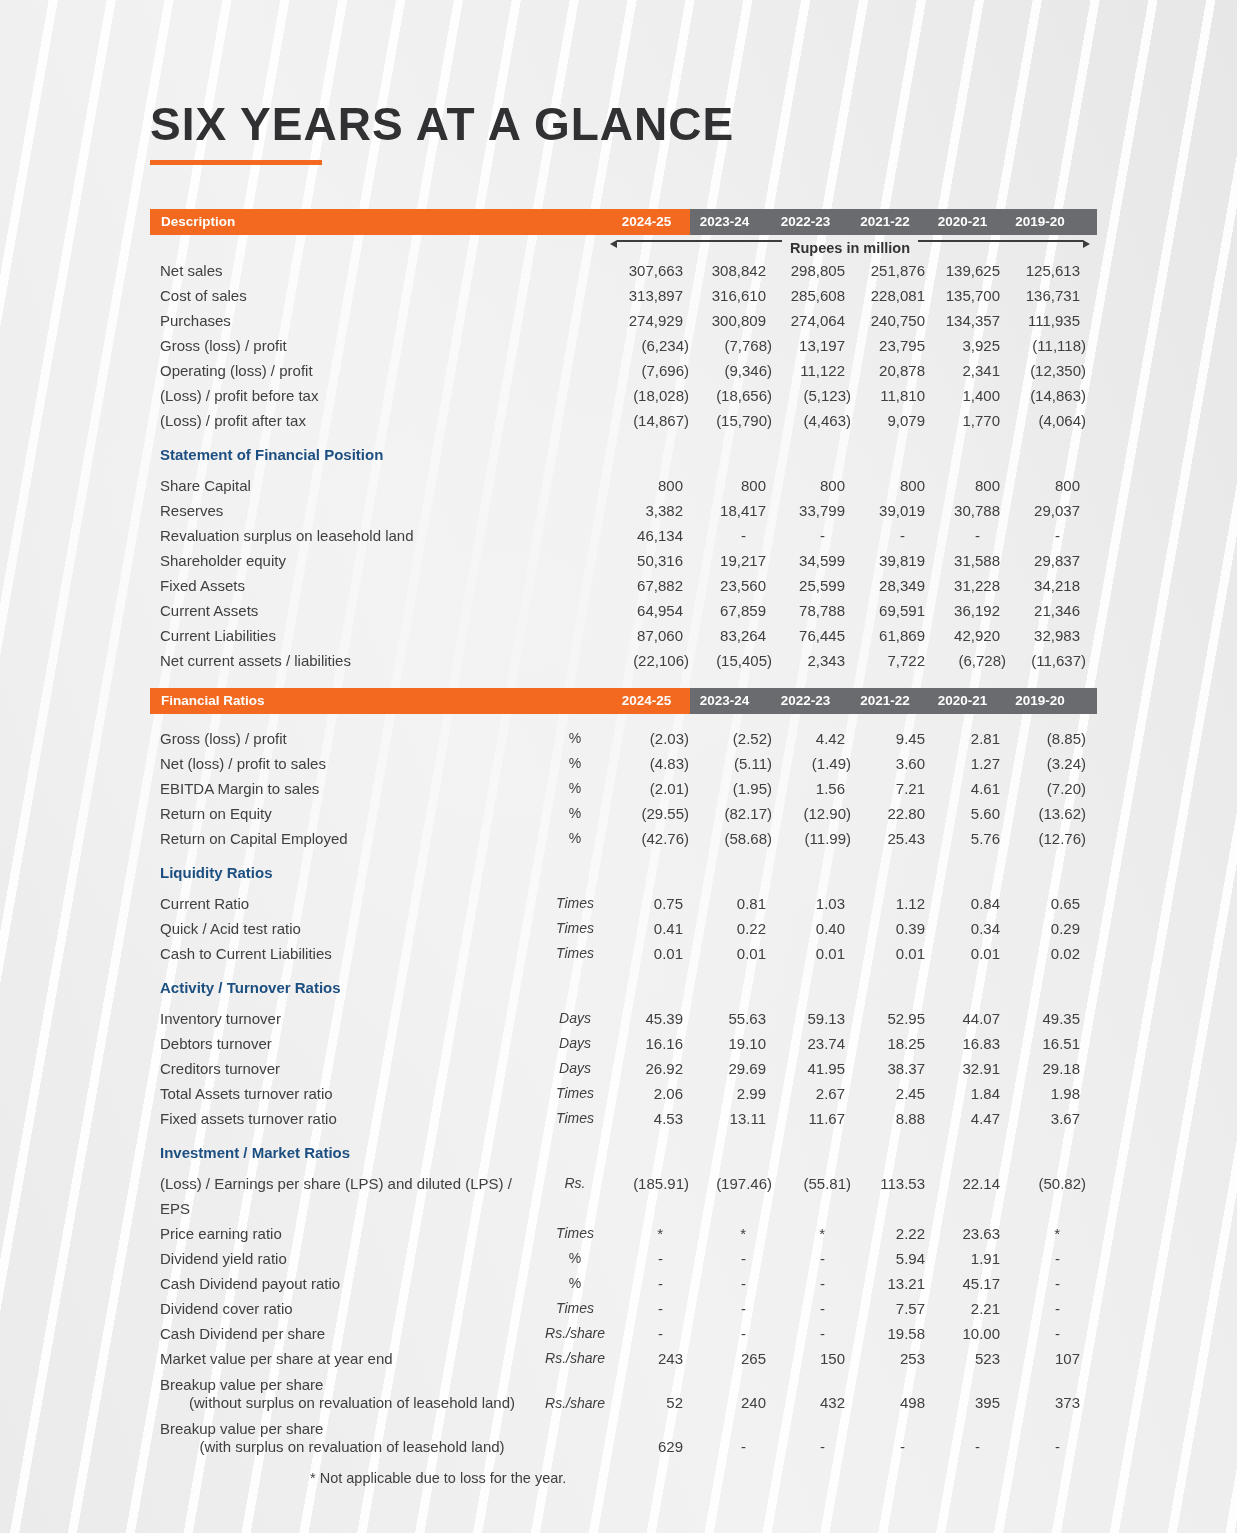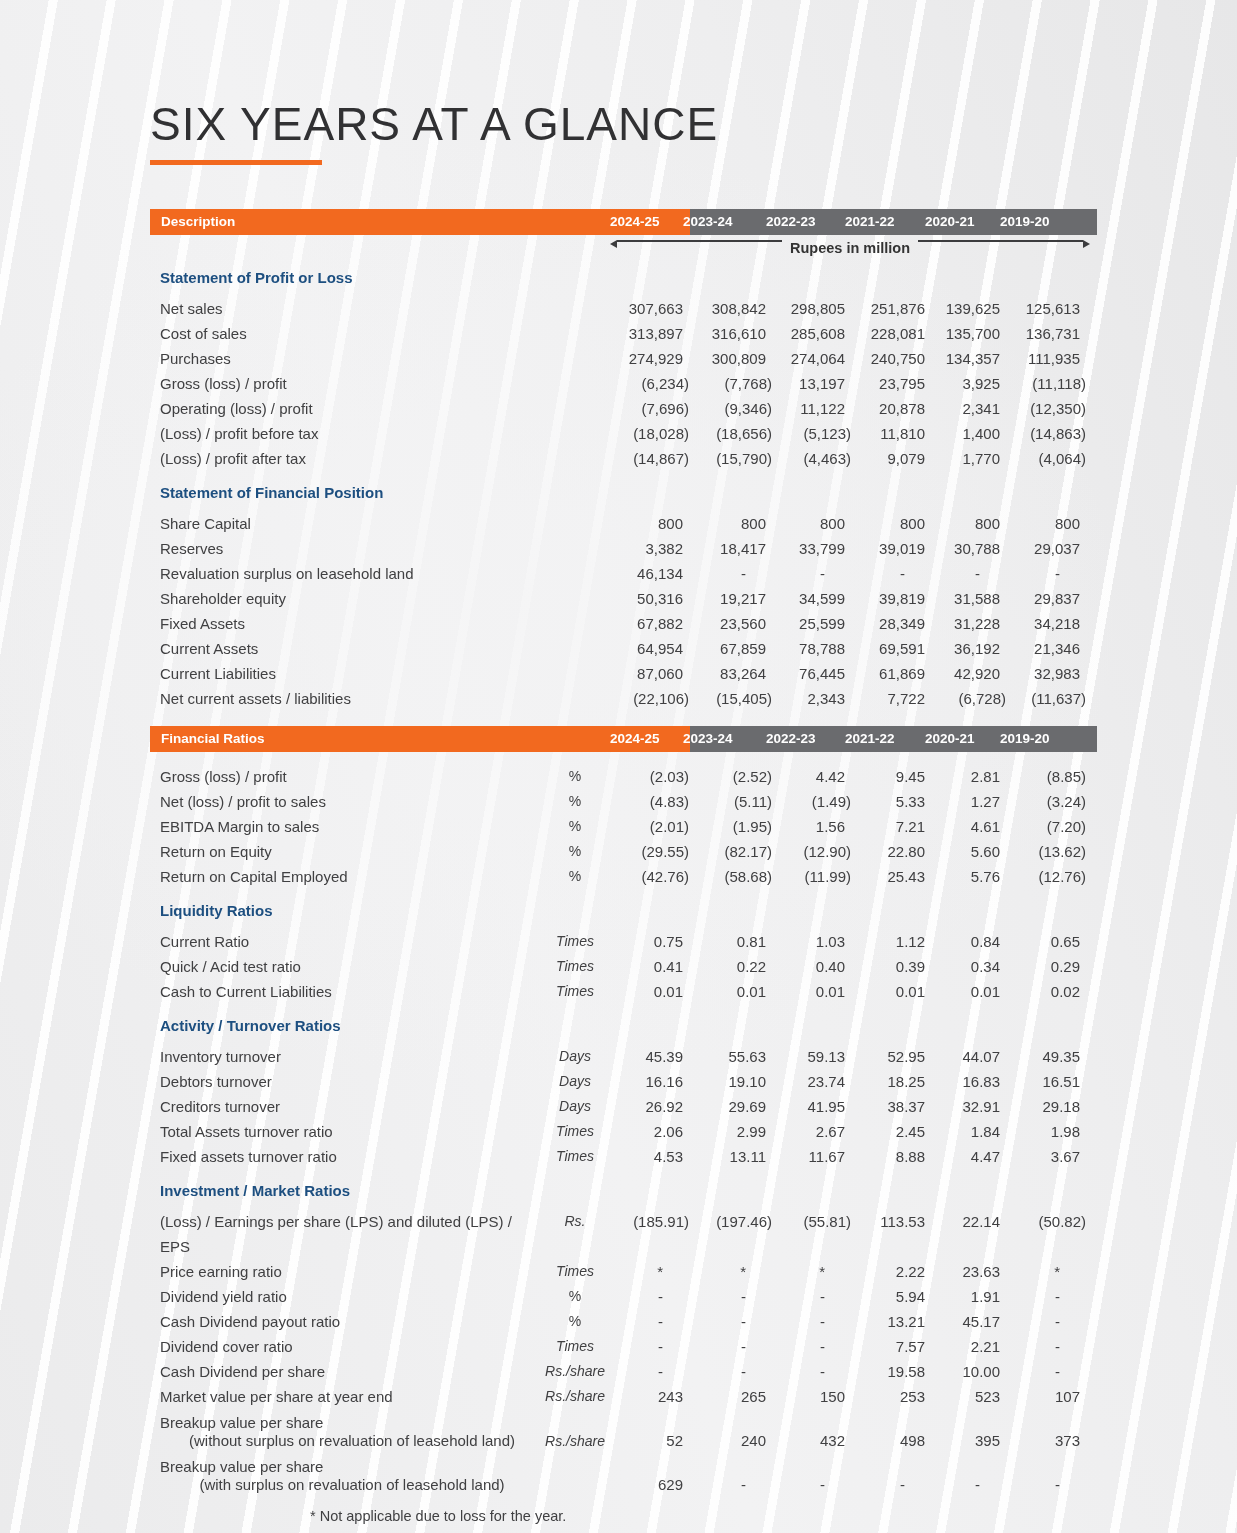--- a/index.html
+++ b/index.html
@@ -17,40 +17,40 @@
     color:var(--ink);
     background:
       radial-gradient(900px 720px at 42% 40%, rgba(243,243,244,0.85) 0%, rgba(243,243,244,0) 68%),
       repeating-linear-gradient(100deg, rgba(255,255,255,0) 0px, rgba(255,255,255,0) 48px, rgba(255,255,255,0.92) 48px, rgba(255,255,255,0.92) 57px),
       linear-gradient(250deg,#e7e7e8 0%,#eeeeef 30%,#f2f2f3 58%,#ebebec 100%);
   }
   .page{width:1237px;height:1533px;position:relative;}
 
   .page-title{
     margin:0;padding:100px 0 0 150px;
-    font-size:46px;line-height:1.05;font-weight:normal;
+    font-size:46px;line-height:1.05;font-weight:bold;
     letter-spacing:1px;color:var(--title);
   }
   .title-underline{width:172px;height:5px;background:var(--orange);margin:12px 0 0 150px;}
 
   .table{width:947px;margin:44px 0 0 150px;}
 
   .grid{
     display:grid;
     grid-template-columns:390px 70px 73px 83px 79px 80px 75px 80px;
     padding-right:17px;
   }
   .year-bar{
     height:26px;line-height:26px;
     color:#ffffff;font-size:13.5px;font-weight:bold;
     background:linear-gradient(90deg,var(--orange) 0px,var(--orange) 540px,var(--gray) 540px);
   }
   #sections .year-bar{margin:15px 0 12px;}
   .bar-label{grid-column:1 / span 2;padding-left:11px;text-align:left;}
-  .bar-year{text-align:left;}
+  .bar-year{text-align:center;}
   .y0{grid-column:3;} .y1{grid-column:4;} .y2{grid-column:5;}
   .y3{grid-column:6;} .y4{grid-column:7;} .y5{grid-column:8;}
 
   .rupees{display:flex;margin:5px 0 2px 460px;width:480px;}
   .rupees .txt{font-weight:bold;font-size:14.5px;color:#333333;padding:0 8px;white-space:nowrap;}
   .rupees .line{flex:1;height:1.5px;background:#3c3c3e;}
   .tri{width:0;height:0;border-top:4px solid transparent;border-bottom:4px solid transparent;flex:0 0 auto;}
   .tri.left{border-right:7px solid #3c3c3e;}
   .tri.right{border-left:7px solid #3c3c3e;}
 
@@ -96,21 +96,20 @@
 
     <div class="rupees">
       <span class="tri left"></span>
       <span class="line"></span>
       <span class="txt">Rupees in million</span>
       <span class="line"></span>
       <span class="tri right"></span>
     </div>
 
     <div id="sections">
-        <div class="section-heading">Statement of Profit or Loss</div>
         <div class="row grid">
           <div class="cell label">Net sales</div>
           <div class="cell unit"></div>
           <div class="cell num">307,663</div>
           <div class="cell num">308,842</div>
           <div class="cell num">298,805</div>
           <div class="cell num">251,876</div>
           <div class="cell num">139,625</div>
           <div class="cell num">125,613</div>
         </div>
@@ -273,21 +272,21 @@
           <div class="cell num">9.45</div>
           <div class="cell num">2.81</div>
           <div class="cell num neg">(8.85)</div>
         </div>
         <div class="row grid">
           <div class="cell label">Net (loss) / profit to sales</div>
           <div class="cell unit">%</div>
           <div class="cell num neg">(4.83)</div>
           <div class="cell num neg">(5.11)</div>
           <div class="cell num neg">(1.49)</div>
-          <div class="cell num">5.33</div>
+          <div class="cell num">3.60</div>
           <div class="cell num">1.27</div>
           <div class="cell num neg">(3.24)</div>
         </div>
         <div class="row grid">
           <div class="cell label">EBITDA Margin to sales</div>
           <div class="cell unit">%</div>
           <div class="cell num neg">(2.01)</div>
           <div class="cell num neg">(1.95)</div>
           <div class="cell num">1.56</div>
           <div class="cell num">7.21</div>

